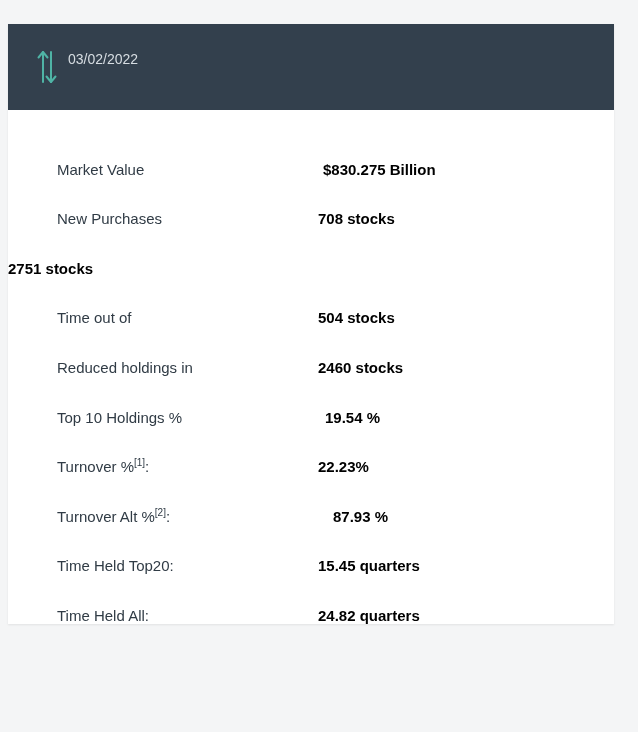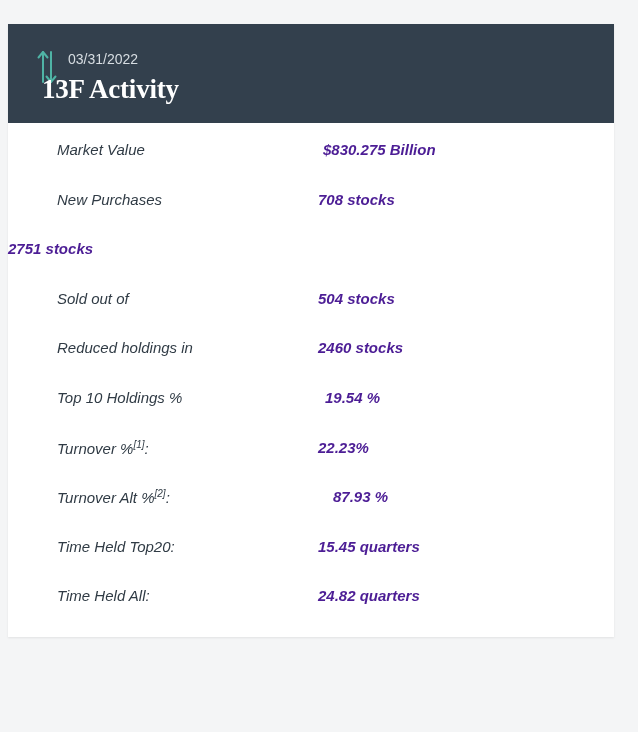--- a/index.html
+++ b/index.html
@@ -61,34 +61,33 @@
     margin-top: 5px;
     margin-left: -22px;
     font-family: "Liberation Serif", serif;
     letter-spacing: -0.2px;
   }
   .card-body {
     padding: 18px 0 0 0;
   }
   .row {
     display: flex;
-    align-items: flex-start;
+    align-items: flex-end;
     height: 49.6px;
-    font-style: italic;
   }
   .row-label {
     width: 310px;
     box-sizing: border-box;
     padding-left: 49px;
     color: #303b45;
     font-size: 15px;
     font-family: "Liberation Sans", sans-serif;
   }
   .row-value {
-    color: #4c1d95;
+    color: #000000;
     font-size: 15px;
     font-weight: bold;
     font-family: "Liberation Sans", sans-serif;
     white-space: nowrap;
   }
   .row-value.indent1 { padding-left: 7px; }
   .row-value.indent2 { padding-left: 15px; }
   .row-value.rv-money { padding-left: 5px; }
   sup {
     font-size: 10px;
@@ -111,22 +110,21 @@
           <svg width="26" height="40" viewBox="0 0 26 40" xmlns="http://www.w3.org/2000/svg">
             <g stroke="#4fb3a5" stroke-width="2" fill="none" stroke-linecap="round" stroke-linejoin="round">
               <line x1="9" y1="4" x2="9" y2="34"></line>
               <polyline points="4.5,9.5 9,4 13.5,9.5"></polyline>
               <line x1="17" y1="34" x2="17" y2="4"></line>
               <polyline points="12.5,28.5 17,34 21.5,28.5"></polyline>
             </g>
           </svg>
         </div>
         <div class="header-text">
-          <div class="header-date">03/31/2022</div>
-          <div class="header-title">13F Activity</div>
+          <div class="header-date">03/02/2022</div>
         </div>
       </div>
     </div>
 
     <div class="card-body">
 
       <div class="row">
         <div class="row-label">Market Value</div>
         <div class="row-value rv-money">$830.275 Billion</div>
       </div>
@@ -135,21 +133,21 @@
       <div class="row">
         <div class="row-label">New Purchases</div>
         <div class="row-value">708 stocks</div>
       </div>
 
       <div class="row">
         <div class="row-value">2751 stocks</div>
       </div>
 
       <div class="row">
-        <div class="row-label">Sold out of</div>
+        <div class="row-label">Time out of</div>
         <div class="row-value">504 stocks</div>
       </div>
 
       <div class="row">
         <div class="row-label">Reduced holdings in</div>
         <div class="row-value">2460 stocks</div>
       </div>
 
       <div class="row">
         <div class="row-label">Top 10 Holdings %</div>

